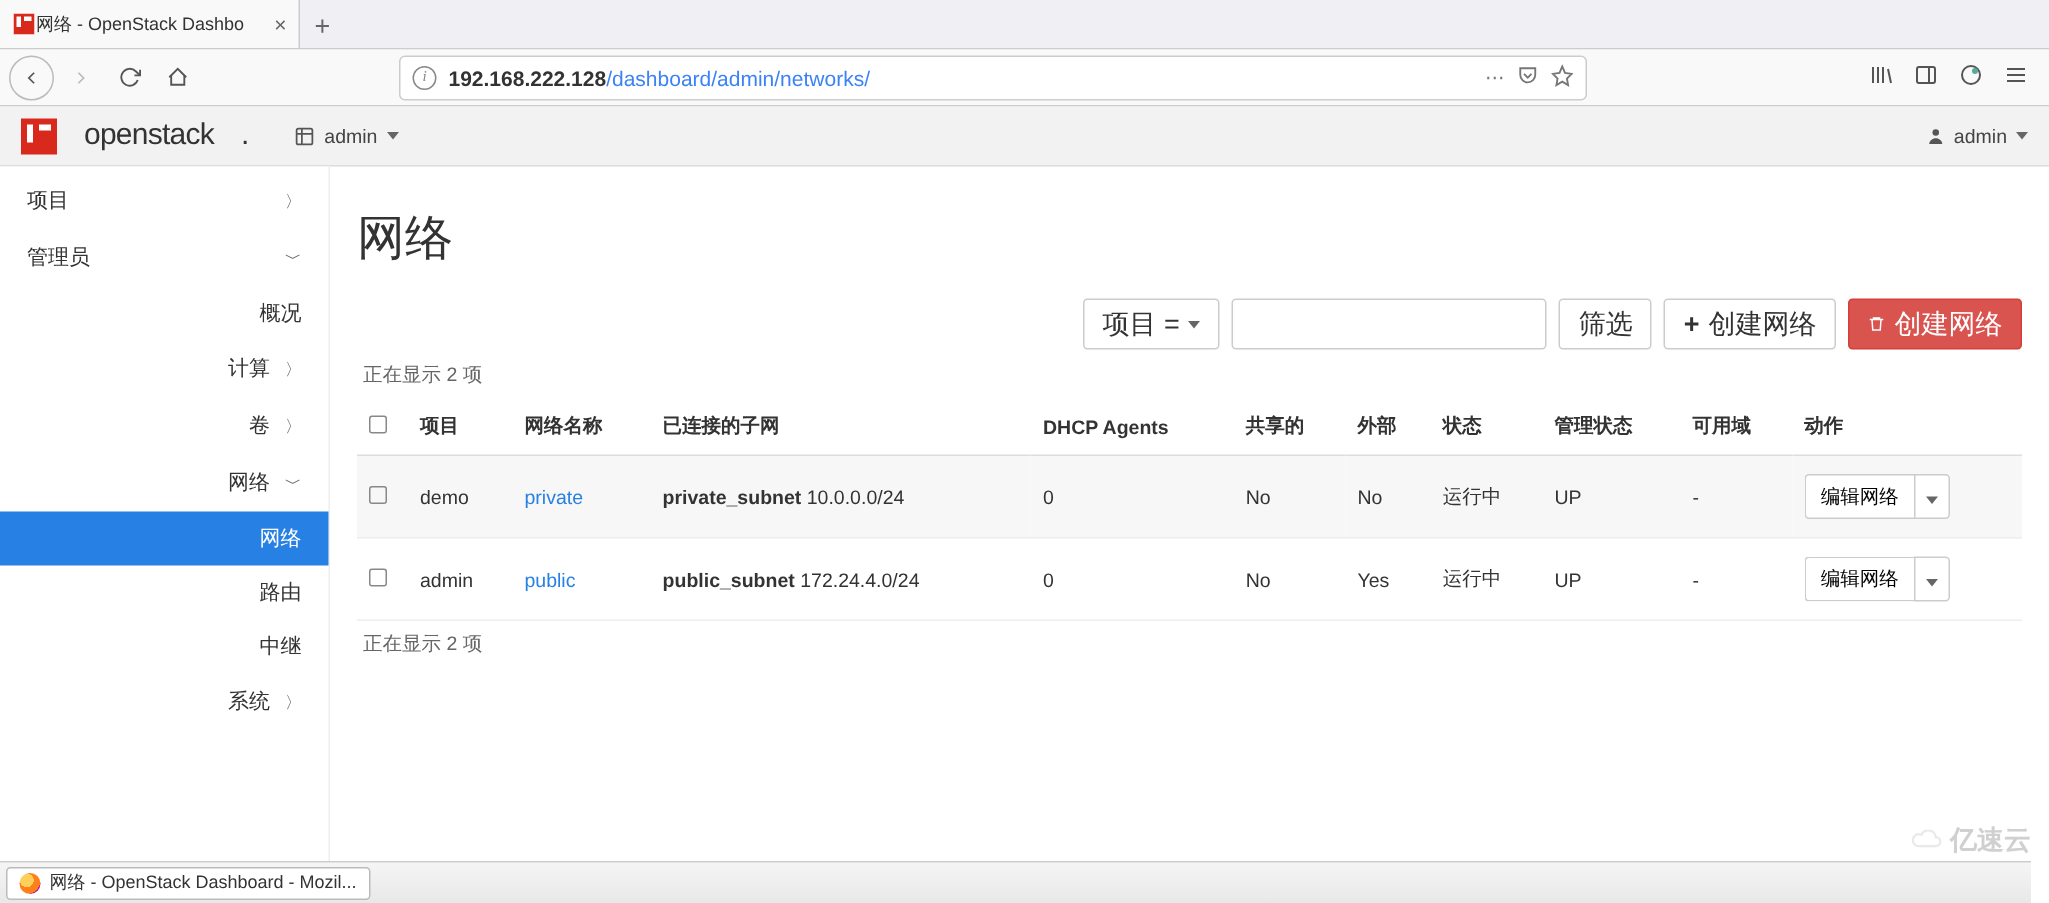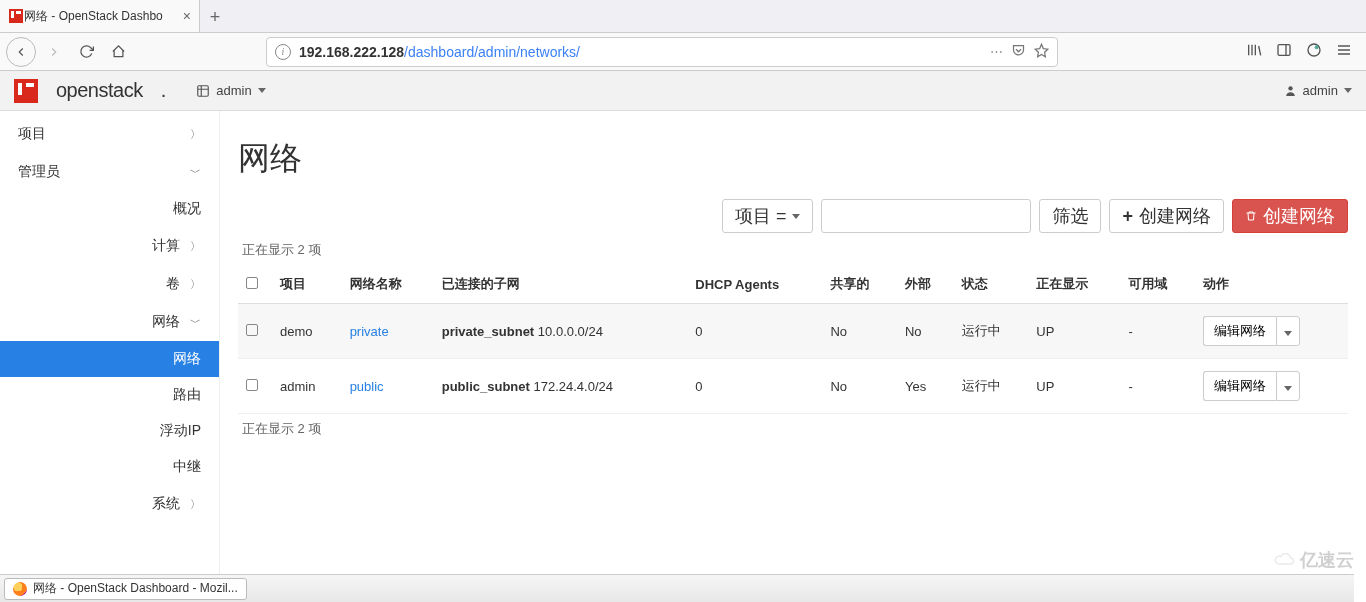--- a/index.html
+++ b/index.html
@@ -201,23 +201,20 @@
       <span class="label">网络</span>
       <span class="chev" style="margin-left:10px;">﹀</span>
     </div>
     <div class="side-sub active side-item" style="justify-content:flex-end;">
         <span>网络</span>
       </div>
     <div class="side-sub">
         <span>路由</span>
       </div>
     <div class="side-sub">
-        <span>浮动IP</span>
-      </div>
-    <div class="side-sub">
         <span>中继</span>
       </div>
     <div class="side-item sub">
       <span class="label">系统</span>
       <span class="chev" style="margin-left:10px;">〉</span>
     </div>
   </div>
 
   <div class="content">
 
@@ -251,21 +248,21 @@
       <thead>
         <tr>
           <th style="width:34px;"><span class="chk"></span></th>
           <th>项目</th>
           <th>网络名称</th>
           <th>已连接的子网</th>
           <th>DHCP Agents</th>
           <th>共享的</th>
           <th>外部</th>
           <th>状态</th>
-          <th>正在显示</th>
+          <th>管理状态</th>
           <th>可用域</th>
           <th>动作</th>
         </tr>
       </thead>
       <tbody>
         <tr class="datarow">
           <td><span class="chk"></span></td>
           <td>demo</td>
           <td><span class="link">private</span></td>
           <td><b>private_subnet</b> <span>10.0.0.0/24</span></td>

